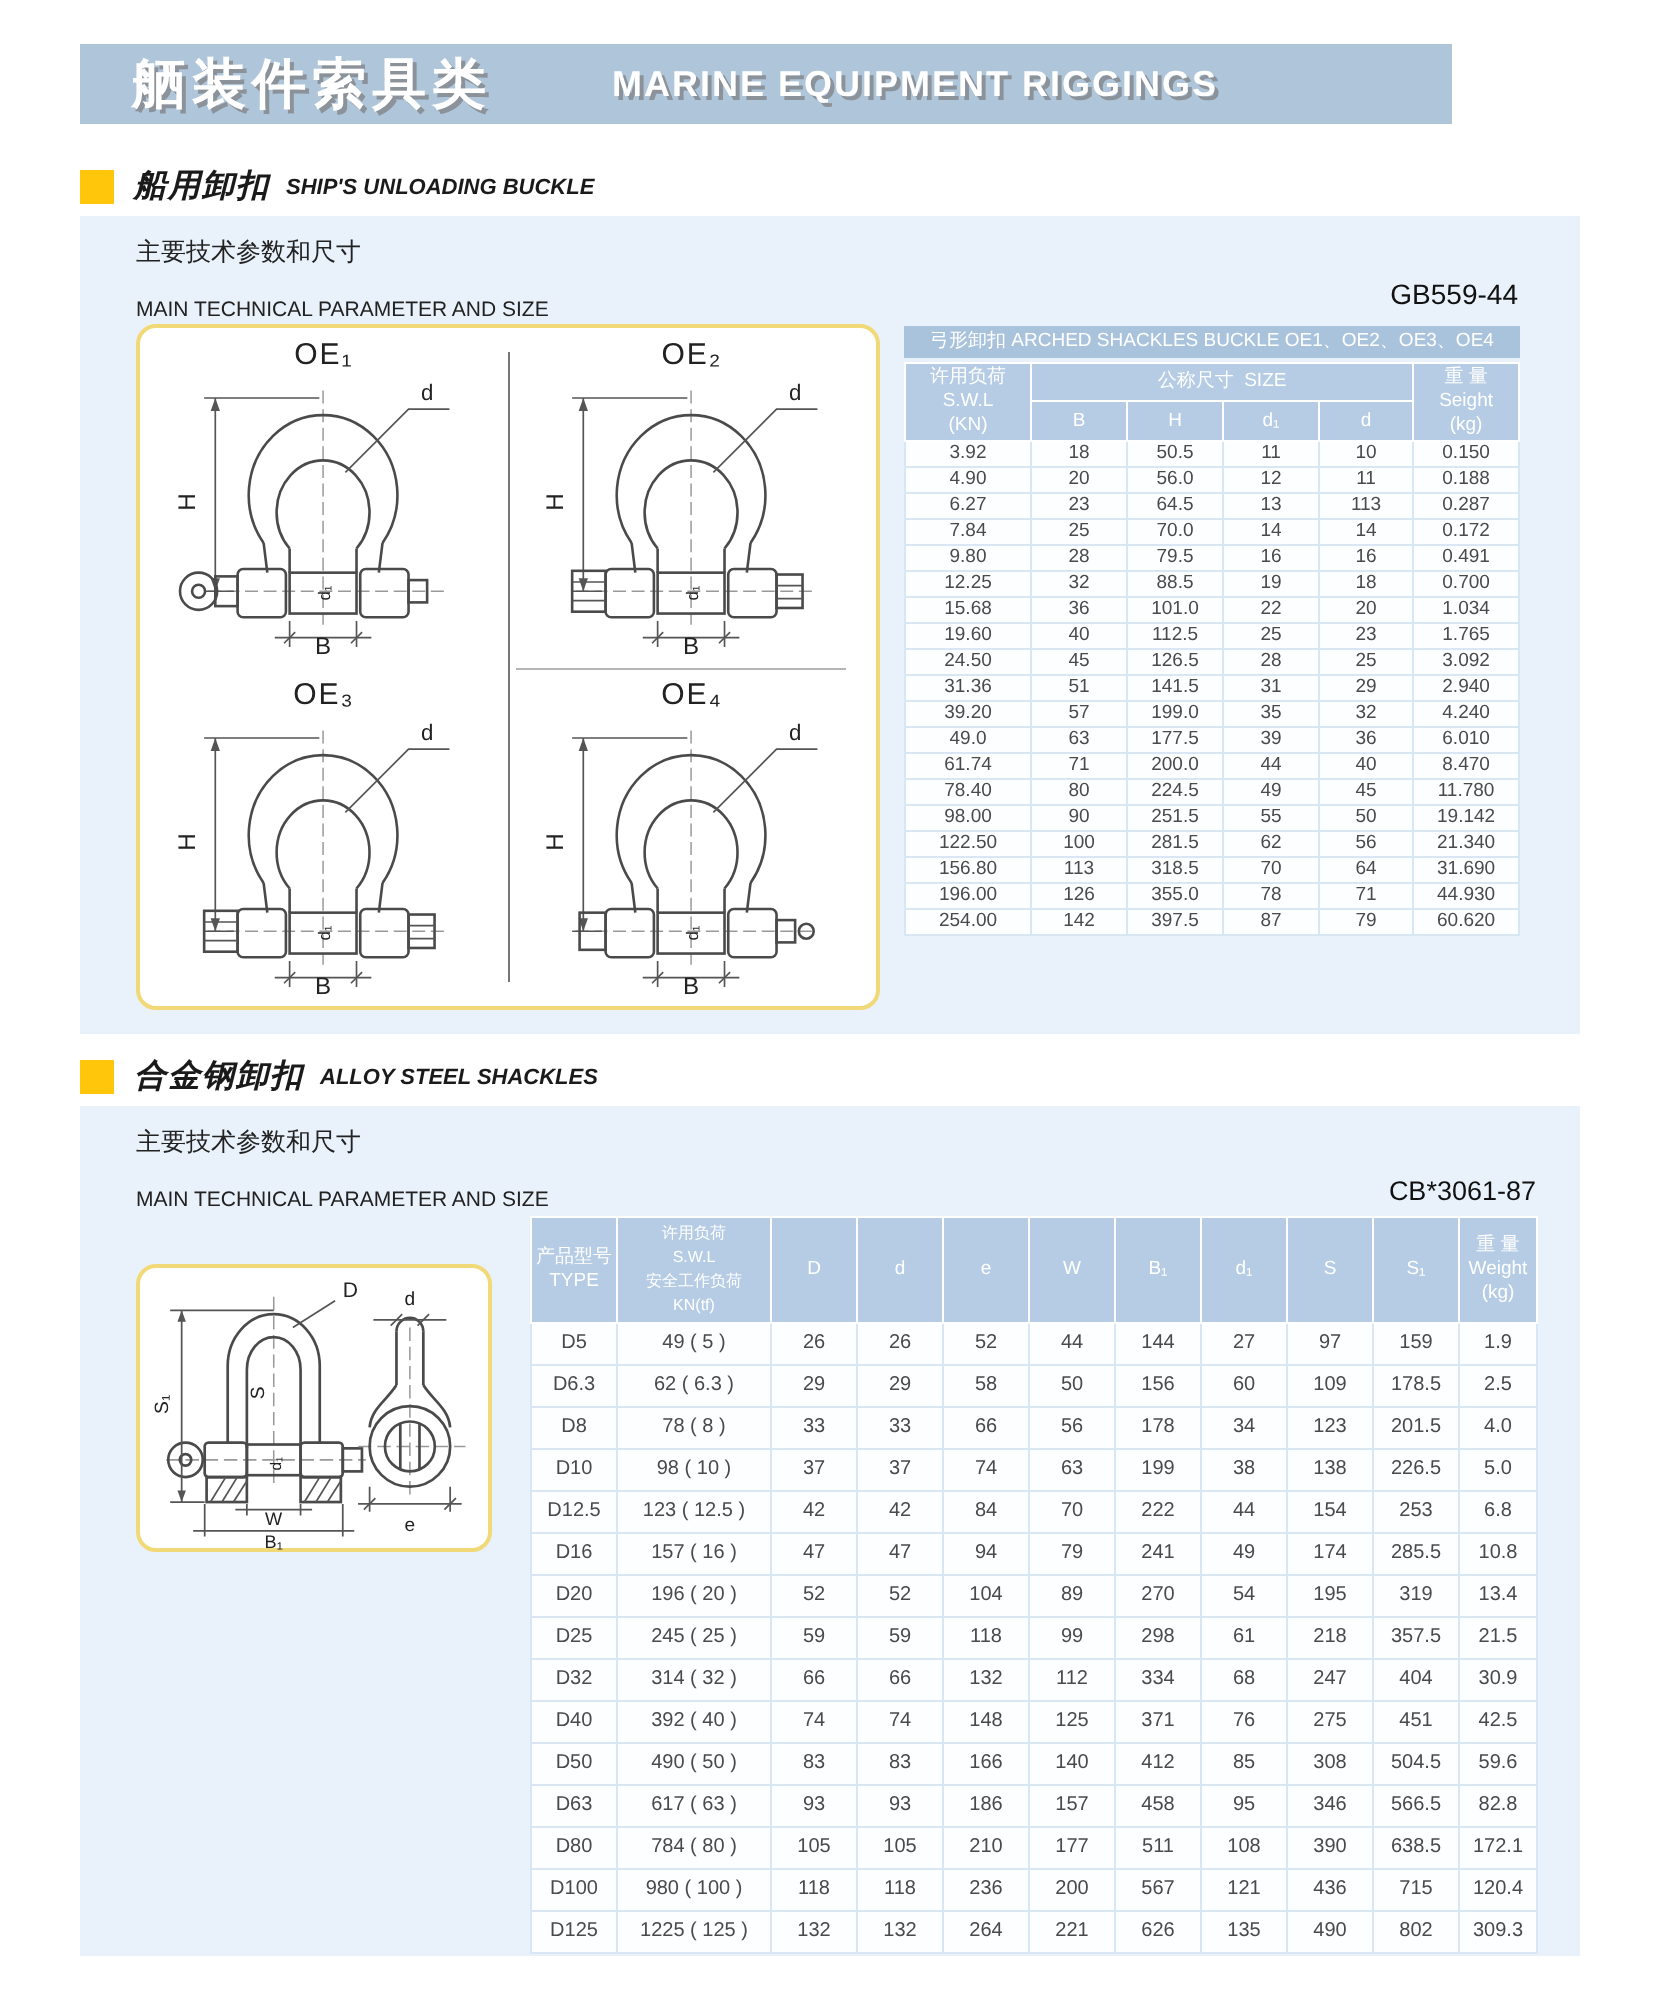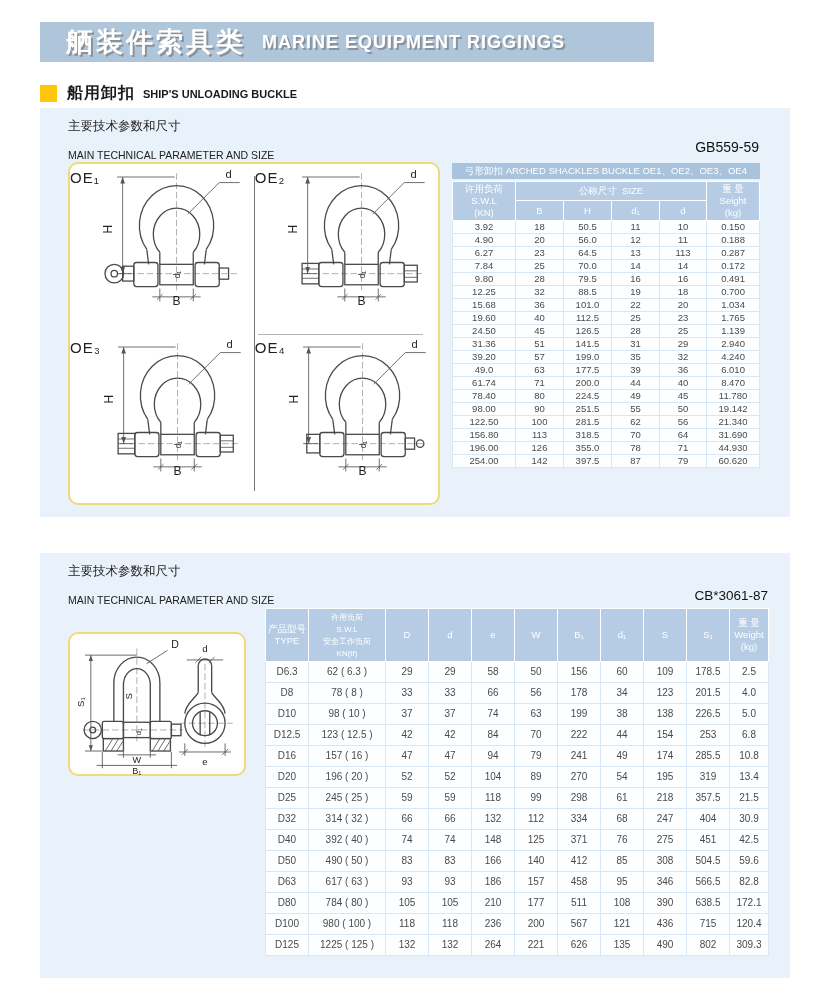--- a/index.html
+++ b/index.html
@@ -1,44 +1,44 @@
 <!DOCTYPE html>
 <html><head>
 <meta charset="utf-8">
 <style>
   html,body{margin:0;padding:0;background:#fff;}
   .page{position:relative;width:830px;height:1000px;background:#fff;overflow:hidden;
         font-family:"Liberation Sans","DejaVu Sans",sans-serif;color:#333;}
 
   
-  .banner{position:absolute;left:40px;top:22px;width:614px;height:40px;background:#aec5da;
-          display:flex;align-items:center;padding-left:26px;box-sizing:border-box;}
+  .banner{position:absolute;left:40px;top:22px;width:686px;height:40px;background:#aec5da;
+          display:flex;align-items:center;padding-left:26px;box-sizing:border-box;gap:44px;}
   .banner .zh{font-size:27px;font-weight:bold;color:#fff;letter-spacing:3px;
               text-shadow:2px 2px 0 #8b9299;}
   .banner .en{font-size:18px;font-weight:bold;color:#fff;margin-left:16px;letter-spacing:1px;
               text-shadow:2px 2px 0 #8b9299;}
 
   
-  .sec-head{position:absolute;left:40px;display:flex;align-items:center;}
+  .sec-head{position:absolute;left:40px;display:flex;align-items:center;font-style:italic;}
   .sec-head .sq{width:17px;height:17px;background:#ffc60b;margin-right:10px;}
   .sec-head .zh{font-size:16px;font-weight:bold;color:#1a1a1a;letter-spacing:1px;}
   .sec-head .en{font-size:11px;font-weight:bold;color:#1a1a1a;margin-left:8px;}
 
   .panel{position:absolute;left:40px;width:750px;background:#e9f1fa;}
   .param{position:absolute;}
   .param .zh{font-size:12.5px;color:#222;}
   .param .en{font-size:10.5px;color:#222;margin-top:14px;}
   .std{position:absolute;font-size:14px;color:#111;}
 
   
   .diagbox{position:absolute;background:#fff;border:2px solid #f2d978;border-radius:10px;box-sizing:border-box;}
   .quadgrid{position:relative;width:100%;height:100%;display:grid;grid-template-columns:1fr 1fr;grid-template-rows:1fr 1fr;}
   .vdiv{position:absolute;left:50%;top:12px;bottom:12px;width:1px;background:#777;}
   .hdiv{position:absolute;top:50%;left:51%;right:4%;height:1px;background:#b5b5b5;}
-  .quad{display:flex;flex-direction:row;align-items:flex-start;}
+  .quad{display:flex;flex-direction:column;align-items:center;}
   .quad .qtitle{margin-top:5px;font-size:15px;color:#222;letter-spacing:1px;}
   .quad svg{width:154px;height:144px;}
 
   svg .ln{stroke:#4a4a4a;stroke-width:1.4;fill:none;}
   svg .thin{stroke:#555;stroke-width:0.9;fill:none;}
   svg .cl{stroke:#999;stroke-width:0.8;fill:none;stroke-dasharray:7 3;}
   svg .arr{fill:#555;stroke:none;}
   svg text{fill:#222;font-family:"Liberation Sans","DejaVu Sans",sans-serif;}
 
   
@@ -111,21 +111,21 @@
     <span class="zh">船用卸扣</span>
     <span class="en">SHIP'S UNLOADING BUCKLE</span>
   </div>
 
   <div class="panel" style="top:108px;height:409px;"></div>
 
   <div class="param" style="left:68px;top:118px;">
     <div class="zh">主要技术参数和尺寸</div>
     <div class="en">MAIN TECHNICAL PARAMETER AND SIZE</div>
   </div>
-  <div class="std" style="right:71px;top:139px;">GB559-59</div>
+  <div class="std" style="right:71px;top:139px;">GB559-44</div>
 
   <div class="diagbox" style="left:68px;top:162px;width:372px;height:343px;">
     <div class="quadgrid">
       <div class="vdiv"></div>
       <div class="hdiv"></div>
 
       <div class="quad">
         <div class="qtitle">OE₁</div>
         <svg viewBox="0 0 165 155">
           <use href="#bow-base"></use>
@@ -263,21 +263,21 @@
             <td>25</td>
             <td>23</td>
             <td>1.765</td>
           </tr>
           <tr>
             <td>24.50</td>
             <td>45</td>
             <td>126.5</td>
             <td>28</td>
             <td>25</td>
-            <td>1.139</td>
+            <td>3.092</td>
           </tr>
           <tr>
             <td>31.36</td>
             <td>51</td>
             <td>141.5</td>
             <td>31</td>
             <td>29</td>
             <td>2.940</td>
           </tr>
           <tr>
@@ -349,20 +349,25 @@
             <td>142</td>
             <td>397.5</td>
             <td>87</td>
             <td>79</td>
             <td>60.620</td>
           </tr>
         </tbody>
     </table>
   </div>
 
+  <div class="sec-head" style="top:528px;">
+    <span class="sq"></span>
+    <span class="zh">合金钢卸扣</span>
+    <span class="en">ALLOY STEEL SHACKLES</span>
+  </div>
 
   <div class="panel" style="top:553px;height:425px;"></div>
 
   <div class="param" style="left:68px;top:563px;">
     <div class="zh">主要技术参数和尺寸</div>
     <div class="en">MAIN TECHNICAL PARAMETER AND SIZE</div>
   </div>
   <div class="std" style="right:62px;top:588px;font-size:13.5px;">CB*3061-87</div>
 
   <div class="diagbox" style="left:68px;top:632px;width:178px;height:144px;">
@@ -437,20 +442,33 @@
           <th>W</th>
           <th>B₁</th>
           <th>d₁</th>
           <th>S</th>
           <th>S₁</th>
           <th><span>重 量</span><br><span>Weight</span><br><span>(kg)</span></th>
         </tr>
       </thead>
       <tbody>
           <tr>
+            <td>D5</td>
+            <td>49 ( 5 )</td>
+            <td>26</td>
+            <td>26</td>
+            <td>52</td>
+            <td>44</td>
+            <td>144</td>
+            <td>27</td>
+            <td>97</td>
+            <td>159</td>
+            <td>1.9</td>
+          </tr>
+          <tr>
             <td>D6.3</td>
             <td>62 ( 6.3 )</td>
             <td>29</td>
             <td>29</td>
             <td>58</td>
             <td>50</td>
             <td>156</td>
             <td>60</td>
             <td>109</td>
             <td>178.5</td>

